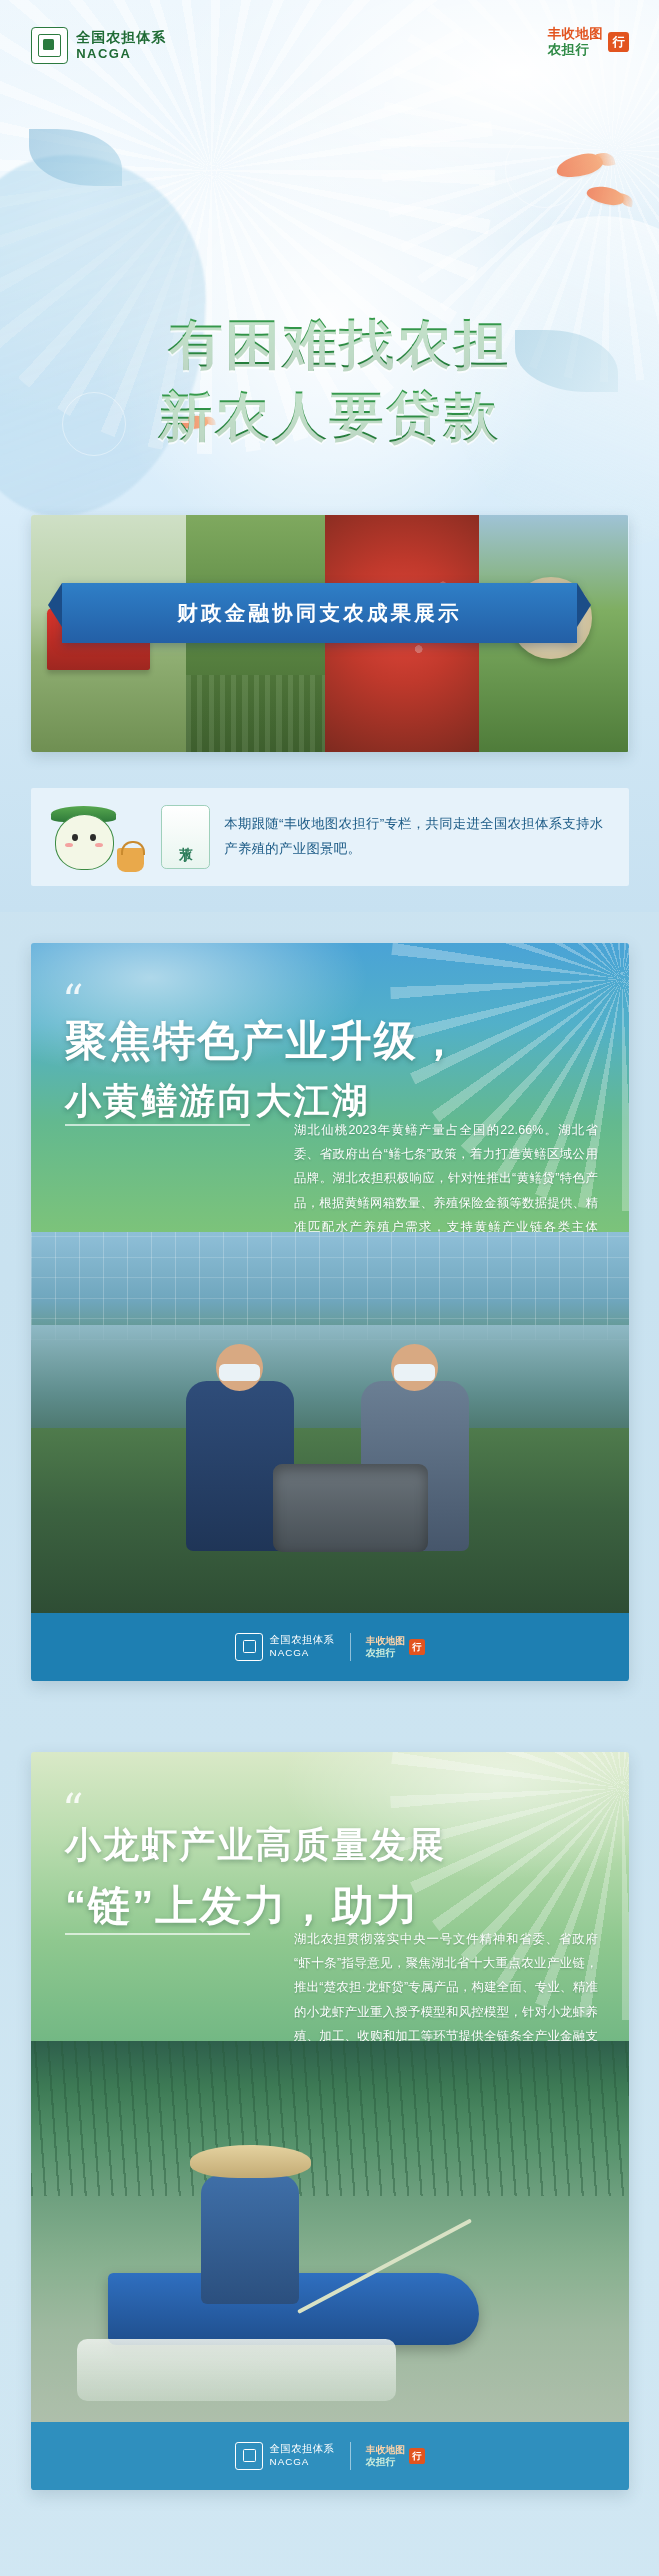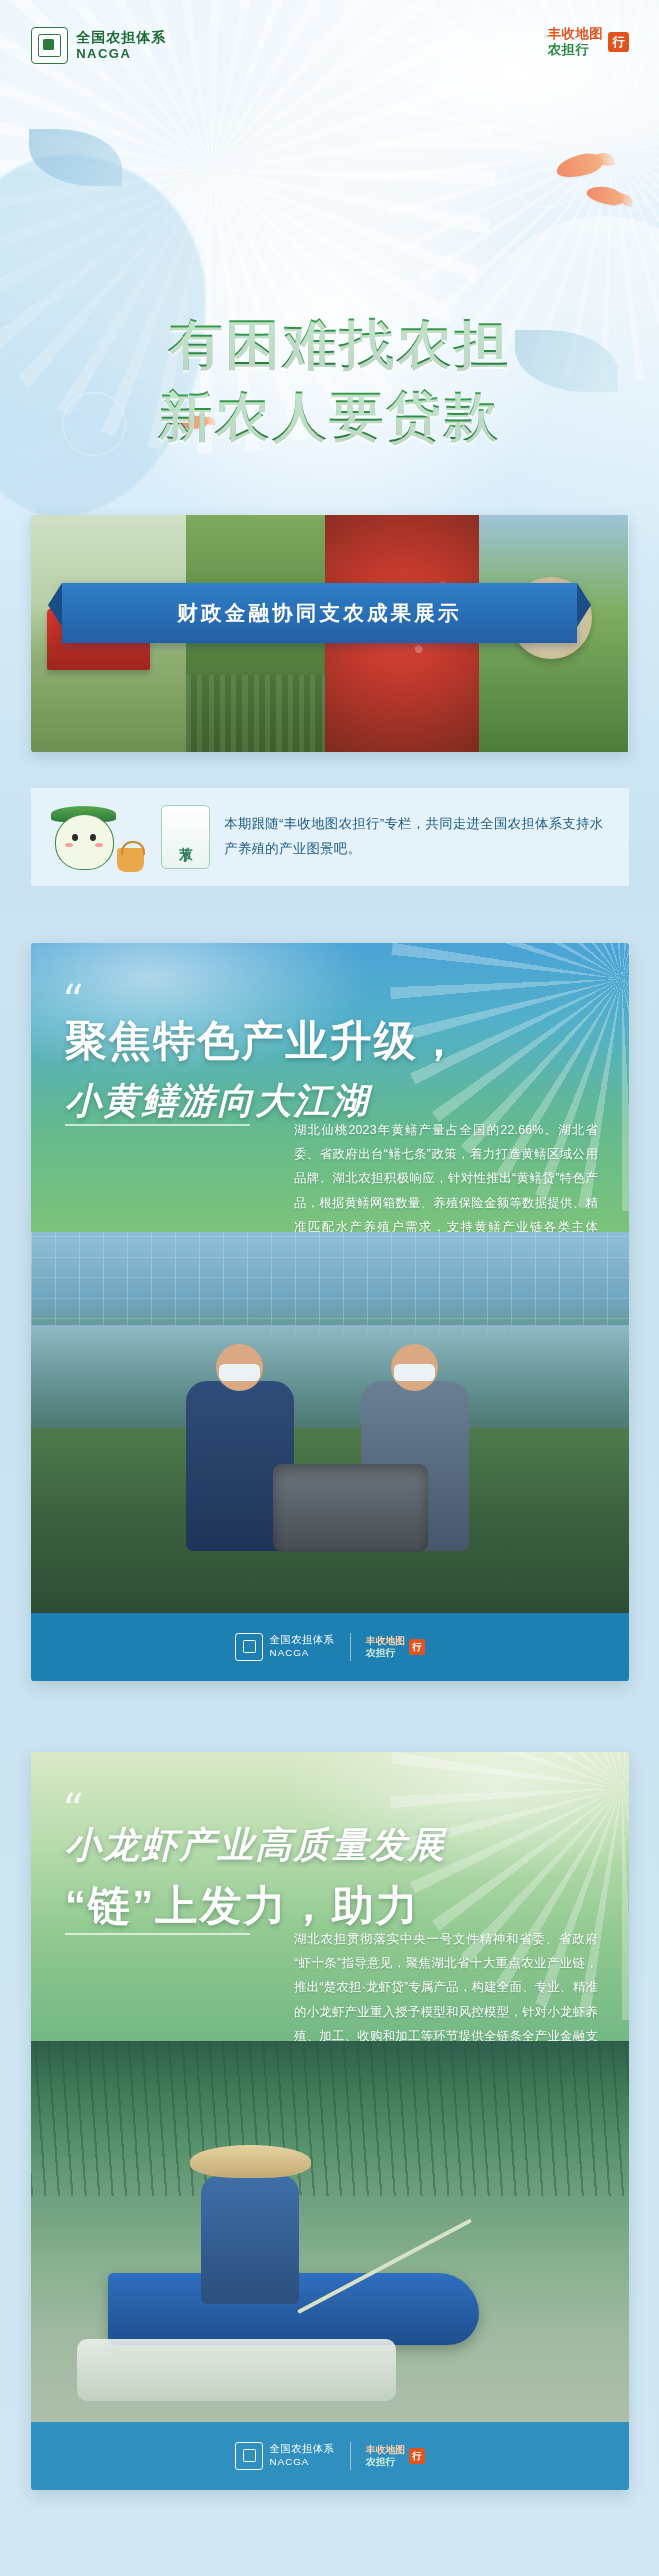--- a/index.html
+++ b/index.html
@@ -430,21 +430,20 @@
   .sec-title .t-line {
     font-size: 42px;
     font-weight: bold;
     color: #ffffff;
     letter-spacing: 2.1px;
     line-height: 1.55;
     text-shadow: 0 1.5px 5.2px rgba(20,60,50,.35);
   }
   .sec-title .t-line.big {
     font-size: 36px;
-    font-style: italic;
   }
   .sec-body {
     position: absolute;
     right: 31px;
     top: 175px;
     width: 304px;
     color: #ffffff;
     font-size: 12.4px;
     line-height: 1.95;
     text-align: justify;

